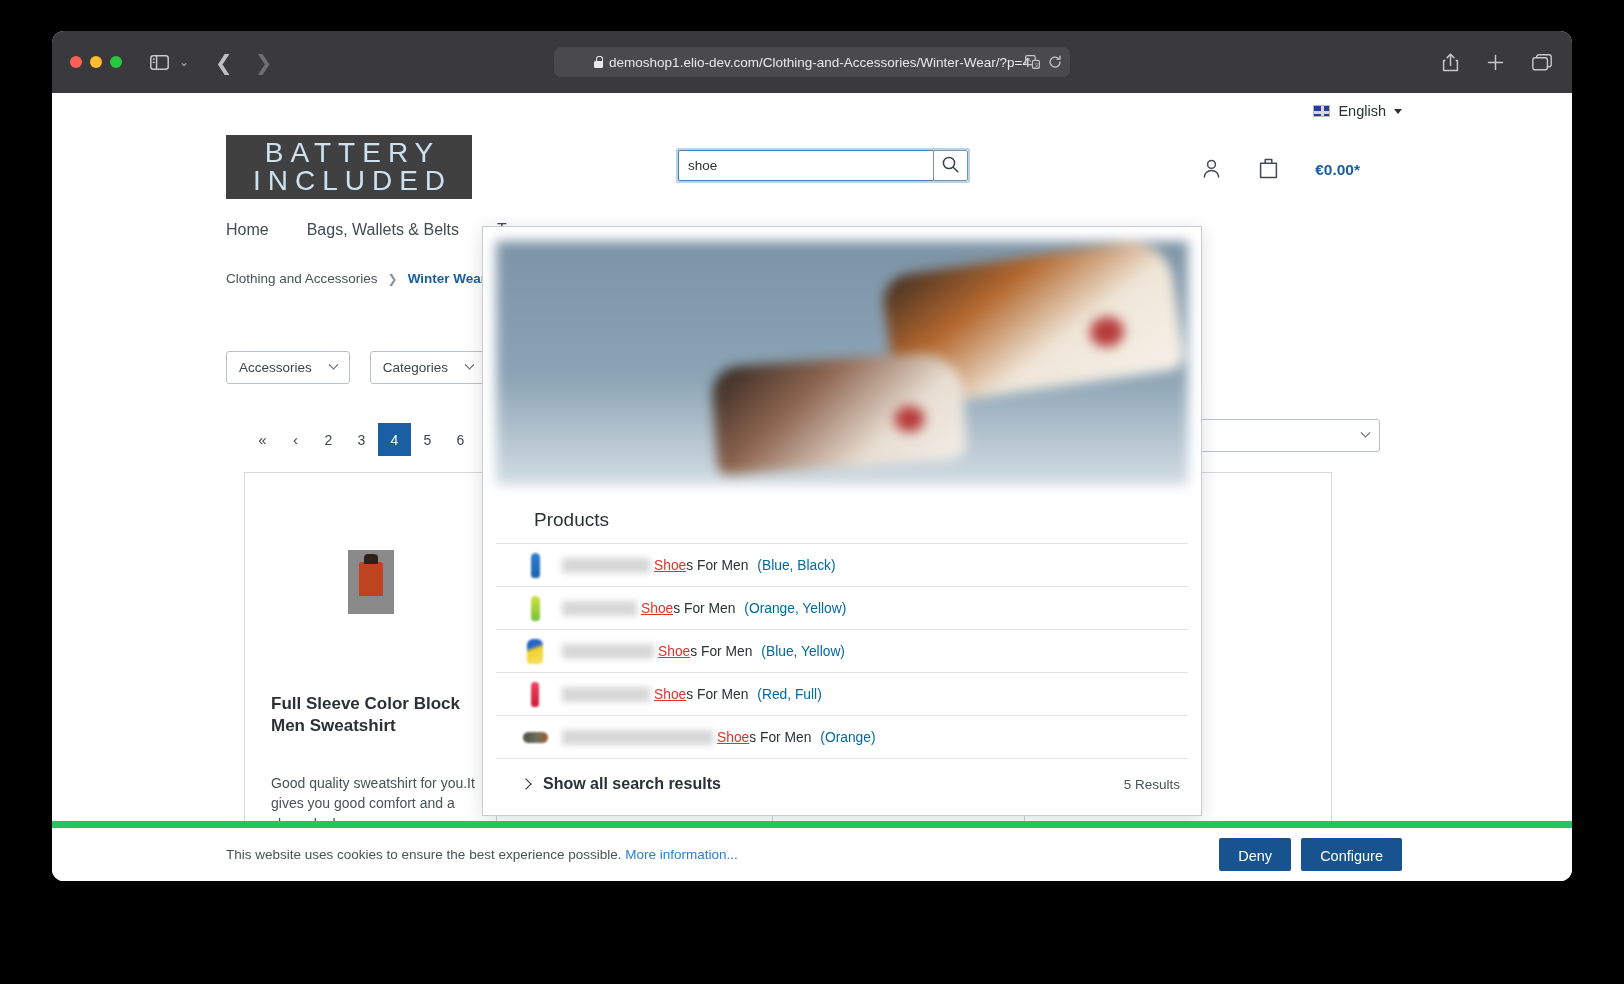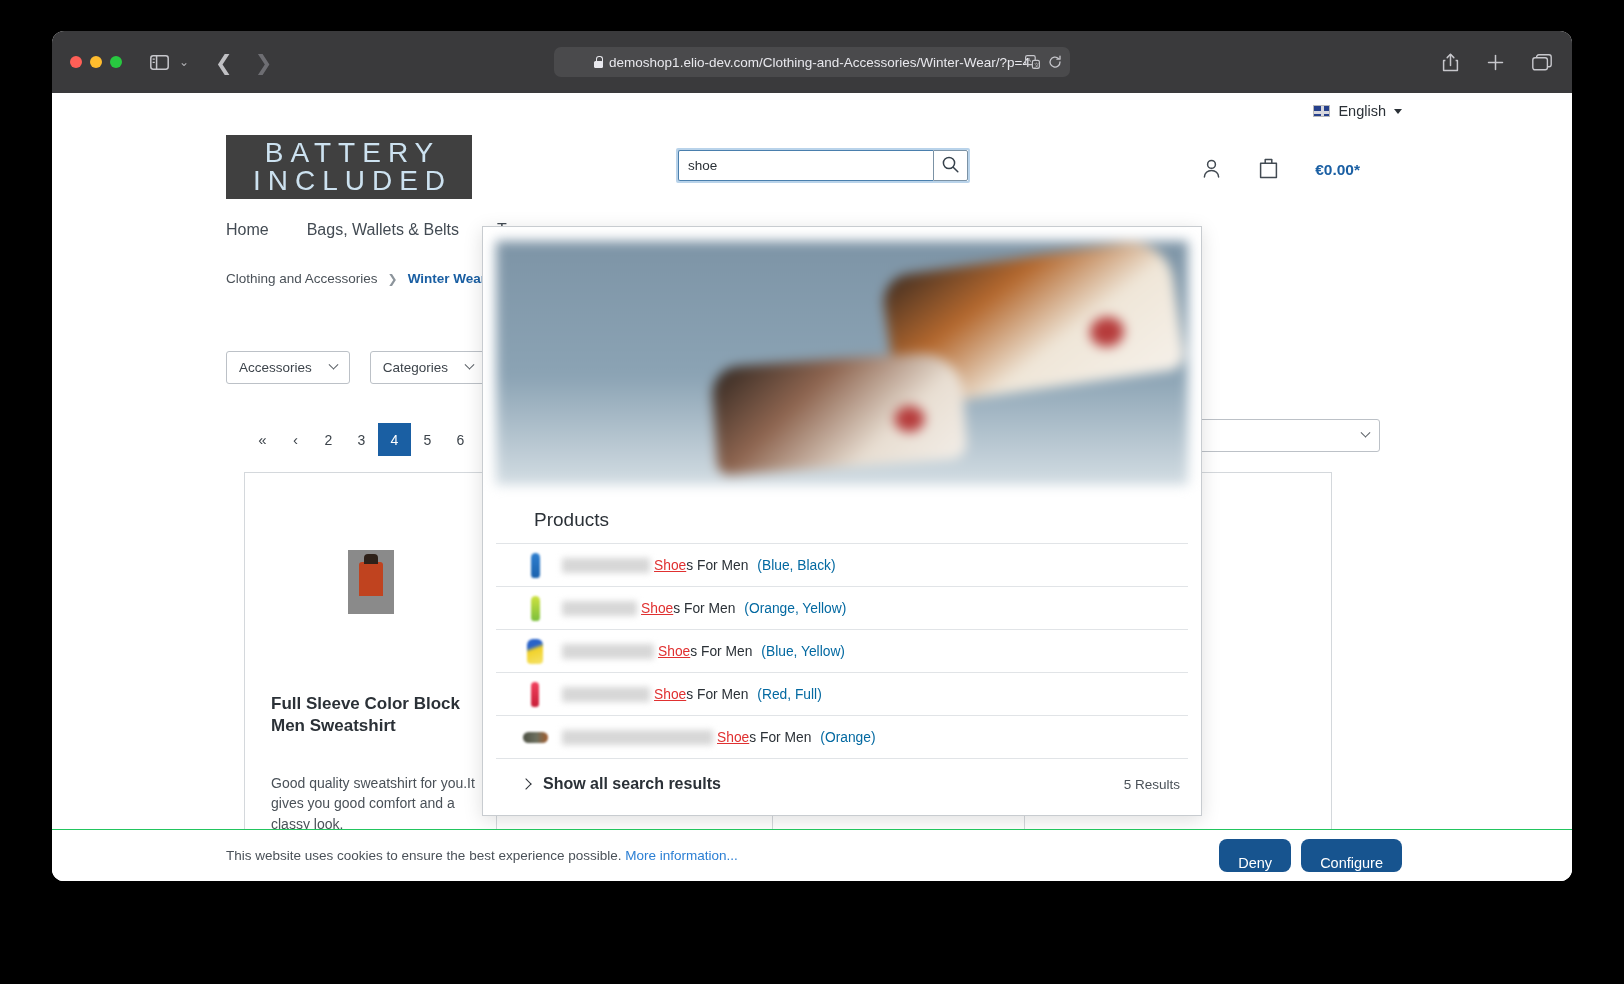--- a/index.html
+++ b/index.html
@@ -507,23 +507,23 @@
     font-size: 13.5px;
     color: #4a5158;
     padding-right: 8px;
   }
 
   
   .cookie {
     position: absolute;
     left: 0; bottom: 0;
     width: 100%;
-    height: 52px;
+    height: 60px;
     background: #fff;
-    border-top: 1px solid #22c55e;
+    border-top: 7px solid #22c55e;
     display: flex;
     align-items: center;
     z-index: 60;
   }
   .cookie-text {
     position: absolute;
     left: 174px;
     font-size: 13.5px;
     color: #4a5158;
   }
@@ -532,24 +532,24 @@
     position: absolute;
     right: 170px;
     display: flex;
     gap: 10px;
   }
   .btn-blue {
     background: #17548f;
     color: #fff;
     border: none;
     height: 33px;
-    padding: 16px 19px;
+    padding: 10px 19px;
     font-size: 14.5px;
     cursor: pointer;
-    border-radius: 8px;
+    border-radius: 2px;
     font-family: "Liberation Sans", sans-serif;
   }
 </style>
 </head>
 <body>
 
 <div class="browser-window">
 
   <div class="titlebar">
     <div class="traffic">

